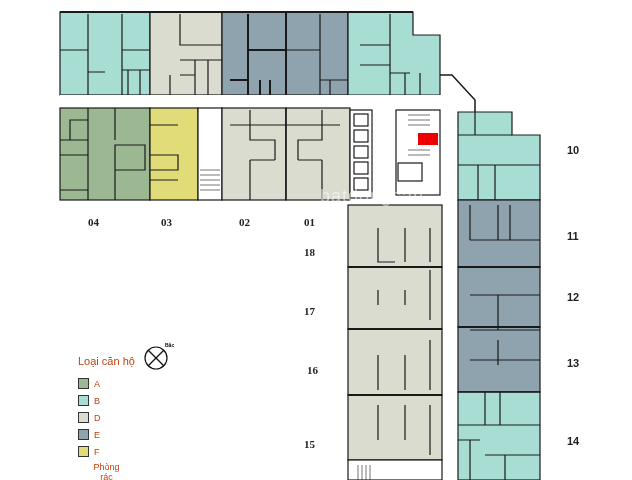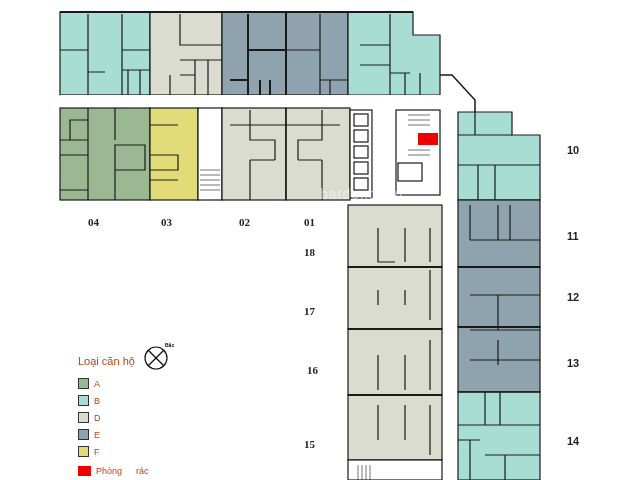--- a/index.html
+++ b/index.html
@@ -76,21 +76,21 @@
     <rect x="348" y="267" width="94" height="62" fill="#d9dccf"></rect>
     <rect x="348" y="329" width="94" height="66" fill="#d9dccf"></rect>
     <rect x="348" y="395" width="94" height="65" fill="#d9dccf"></rect>
     <path d="M348 267 H442 M348 329 H442 M348 395 H442" stroke-width="2.2"></path>
     <path d="M378 228 V262 H395 M405 228 V262 M430 228 V262 M378 290 V305 M405 290 V305 M430 270 V320 M378 355 V390 M405 355 V390 M430 340 V390 M378 405 V440 M405 405 V440 M430 405 V455"></path>
     <rect x="348" y="460" width="94" height="20" fill="#ffffff"></rect>
     <path d="M358 465 V480 M362 465 V480 M366 465 V480 M370 465 V480" stroke-width="0.6"></path>
   </g>
 </svg>
 
-<div style="position:absolute; left:320px; top:186px; font-family:'Liberation Sans',sans-serif; font-size:14px; color:rgba(255,255,255,0.55); letter-spacing:1px;">batdongsan</div>
+<div style="position:absolute; left:320px; top:186px; font-family:'Liberation Sans',sans-serif; font-size:18px; color:rgba(255,255,255,0.55); letter-spacing:1px;">batdongsan</div>
 
 <div class="unit-label" style="left:88px;top:216px;">04</div>
 <div class="unit-label" style="left:161px;top:216px;">03</div>
 <div class="unit-label" style="left:239px;top:216px;">02</div>
 <div class="unit-label" style="left:304px;top:216px;">01</div>
 <div class="unit-label" style="left:304px;top:246px;">18</div>
 <div class="unit-label" style="left:304px;top:305px;">17</div>
 <div class="unit-label" style="left:307px;top:364px;">16</div>
 <div class="unit-label" style="left:304px;top:438px;">15</div>
 <div class="unit-label r" style="left:567px;top:144px;">10</div>
@@ -121,19 +121,19 @@
     <span>D</span>
   </div>
   <div class="legend-item">
     <span class="swatch" style="background:#8ea3ae"></span>
     <span>E</span>
   </div>
   <div class="legend-item">
     <span class="swatch" style="background:#e1dc78"></span>
     <span>F</span>
   </div>
-  <div class="legend-item" style="margin-top:2px;">
+  <div class="legend-item" style="margin-top:2px;flex-direction:column;">
     <span class="swatch red" style="background:#ee0000"></span>
     <span>Phòng</span>
     <span class="gap"></span>
     <span>rác</span>
   </div>
 </div>
 
 </body></html>

